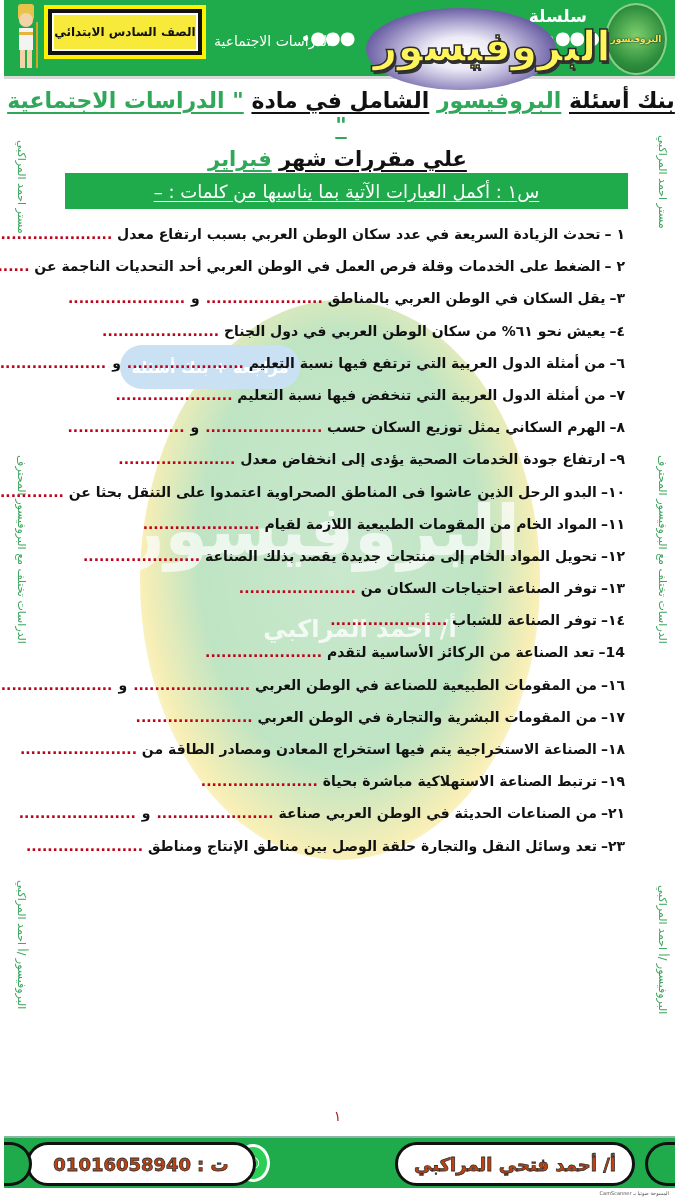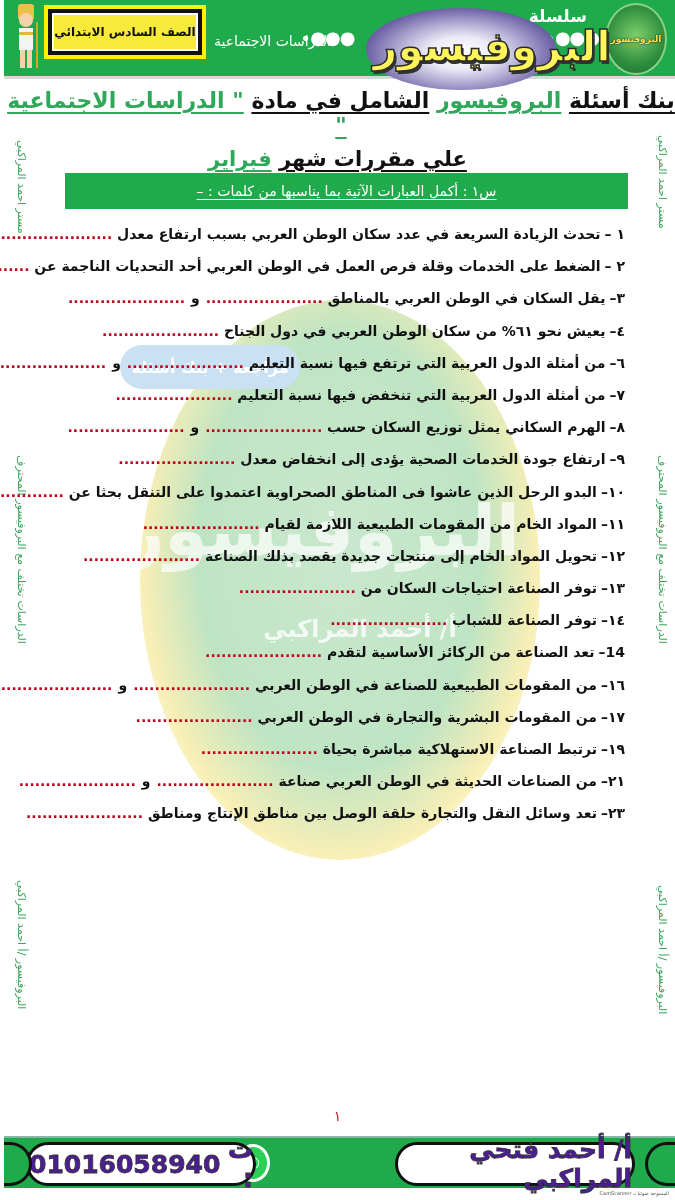--- a/index.html
+++ b/index.html
@@ -78,21 +78,21 @@
       position: absolute; left: 0; right: 0; top: 147px; text-align: center;
       font-size: 21px; font-weight: bold; color: #111;
     }
     .sub-title span { text-decoration: underline; text-decoration-thickness: 2px; text-underline-offset: 4px; }
 
     
     .q-bar {
       position: absolute; left: 65px; top: 173px; width: 563px; height: 36px;
       background: #1faa4b;
       display: flex; align-items: center; justify-content: center;
-      color: #ffffff; font-size: 14px;
+      color: #ffffff; font-size: 18px;
     }
     .q-bar span { text-decoration: underline; text-underline-offset: 3px; }
 
     
     .watermark {
       position: absolute; left: 100px; top: 270px; width: 470px; height: 620px;
       opacity: 0.55; pointer-events: none;
     }
     .wm-circle {
       position: absolute; left: 40px; top: 30px; width: 400px; height: 560px;
@@ -141,21 +141,21 @@
       border-top: 2px solid #8cb5a5;
     }
     .footer-pill {
       position: absolute; top: 4px; height: 44px; background: #ffffff;
       border: 3px solid #111; border-radius: 24px;
       display: flex; align-items: center; justify-content: center;
     }
     .pill-name { right: 40px; width: 240px; }
     .pill-phone { left: 22px; width: 230px; }
     .footer-text {
-      font-size: 25px; font-weight: bold; color: #4c1d95;
+      font-size: 18px; font-weight: bold; color: #c2410c;
       -webkit-text-stroke: 0.8px #333;
     }
     .footer-end-l { position: absolute; left: 0; top: 4px; width: 28px; height: 44px; background: #1faa4b; border-radius: 0 24px 24px 0; border: 3px solid #111; border-left: none; }
     .footer-end-r { position: absolute; right: 0; top: 4px; width: 30px; height: 44px; background: #1faa4b; border-radius: 24px 0 0 24px; border: 3px solid #111; border-right: none; }
     .wa-icon {
       position: absolute; left: 232px; top: 6px; width: 34px; height: 38px;
       border-radius: 50%; background: #2ccf55; border: 3px solid #ffffff;
       display: flex; align-items: center; justify-content: center;
       color: #ffffff; font-size: 16px;
     }
@@ -229,20 +229,21 @@
     <li class="q-item"><span class="q-num">٨–</span><span>الهرم السكاني يمثل توزيع السكان حسب</span> <span class="blank">......................</span><span class="conj">و</span><span class="blank">......................</span></li>
     <li class="q-item"><span class="q-num">٩–</span><span>ارتفاع جودة الخدمات الصحية يؤدى إلى انخفاض معدل</span> <span class="blank">......................</span></li>
     <li class="q-item"><span class="q-num">١٠–</span><span>البدو الرحل الذين عاشوا فى المناطق الصحراوية اعتمدوا على التنقل بحثا عن</span> <span class="blank">......................</span></li>
     <li class="q-item"><span class="q-num">١١–</span><span>المواد الخام من المقومات الطبيعية اللازمة لقيام</span> <span class="blank">......................</span></li>
     <li class="q-item"><span class="q-num">١٢–</span><span>تحويل المواد الخام إلى منتجات جديدة يقصد بذلك الصناعة</span> <span class="blank">......................</span></li>
     <li class="q-item"><span class="q-num">١٣–</span><span>توفر الصناعة احتياجات السكان من</span> <span class="blank">......................</span></li>
     <li class="q-item"><span class="q-num">١٤–</span><span>توفر الصناعة للشباب</span> <span class="blank">......................</span></li>
     <li class="q-item"><span class="q-num">14–</span><span>تعد الصناعة من الركائز الأساسية لتقدم</span> <span class="blank">......................</span></li>
     <li class="q-item"><span class="q-num">١٦–</span><span>من المقومات الطبيعية للصناعة في الوطن العربي</span> <span class="blank">......................</span><span class="conj">و</span><span class="blank">......................</span></li>
     <li class="q-item"><span class="q-num">١٧–</span><span>من المقومات البشرية والتجارة في الوطن العربي</span> <span class="blank">......................</span></li>
+    <li class="q-item"><span class="q-num">١٨–</span><span>الصناعة الاستخراجية يتم فيها استخراج المعادن ومصادر الطاقة من</span> <span class="blank">......................</span></li>
     <li class="q-item"><span class="q-num">١٩–</span><span>ترتبط الصناعة الاستهلاكية مباشرة بحياة</span> <span class="blank">......................</span></li>
     <li class="q-item"><span class="q-num">٢١–</span><span>من الصناعات الحديثة في الوطن العربي صناعة</span> <span class="blank">......................</span><span class="conj">و</span><span class="blank">......................</span></li>
     <li class="q-item"><span class="q-num">٢٣–</span><span>تعد وسائل النقل والتجارة حلقة الوصل بين مناطق الإنتاج ومناطق</span> <span class="blank">......................</span></li>
   </ul>
 
 <div class="page-num">١</div>
 
 <div class="footer">
   <div class="footer-end-r"></div>
   <div class="footer-pill pill-name">

